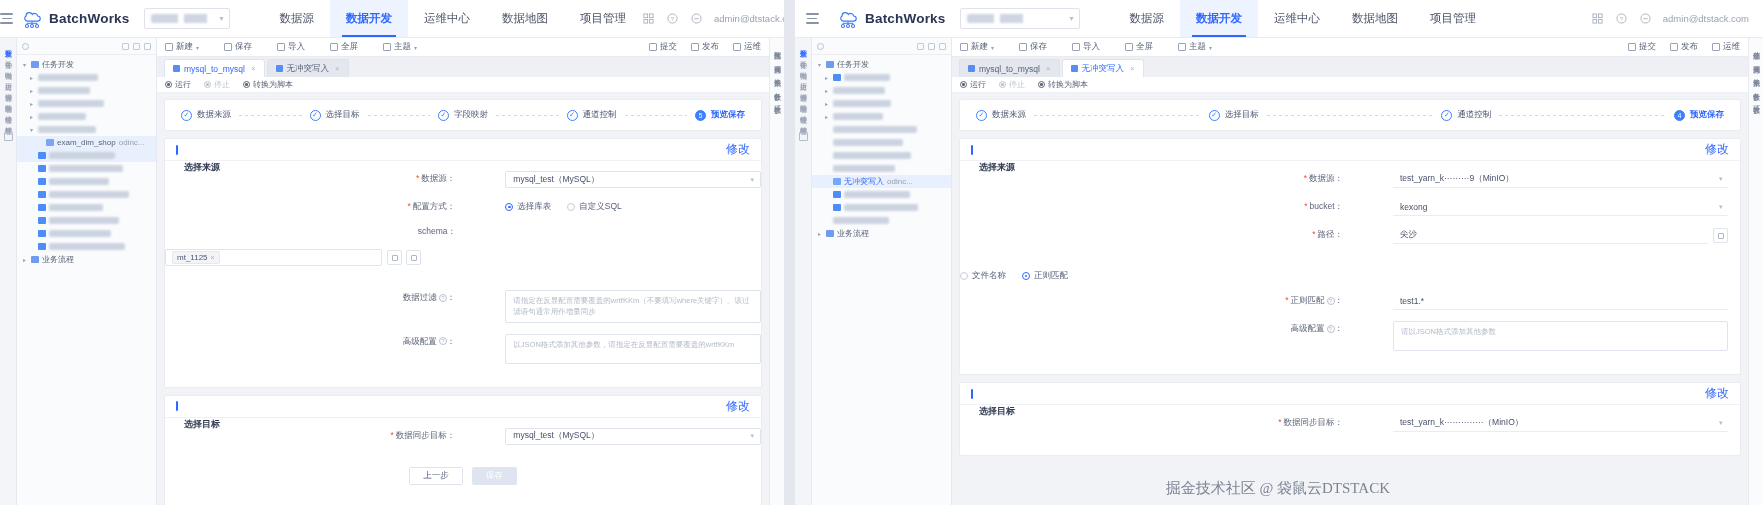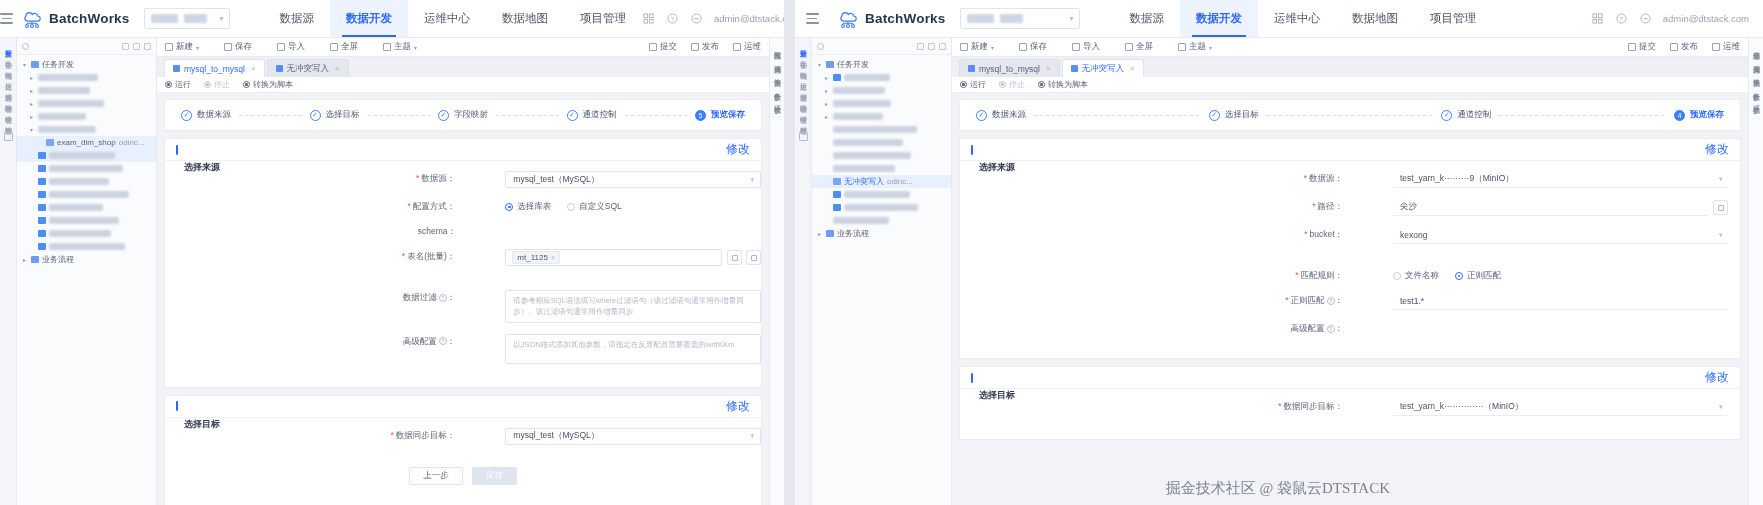--- a/index.html
+++ b/index.html
@@ -464,21 +464,20 @@
                       </span>
                   </div>
                 </div>
               </div>
 
               <div class="frow">
                 <div class="flabel"><span>schema</span>：</div>
               </div>
 
               <div class="frow">
-                <div class="flabel"><span class="req">*</span><span>表名(批量)</span>：</div>
                 <div class="fctl" style="display:flex;align-items:center">
                   <div class="tagbox" style="flex:1">
                     <span class="tag">
                         <span>mt_1125</span>
                         <span class="x">×</span>
                       </span>
                   </div>
                   <span class="suffix-btns">
                     <span class="sq">
                         <i></i>
@@ -490,21 +489,21 @@
                 </div>
               </div>
 
               <div class="frow">
                 <div class="flabel"></div>
               </div>
 
               <div class="frow">
                 <div class="flabel"><span>数据过滤</span><span class="qi">?</span>：</div>
                 <div class="fctl">
-                    <div class="ta">请参考相应SQL语法填写where过滤语句（该过滤语句通常用作增量同步）。该过滤语句通常用作增量同步</div>
+                    <div class="ta">请指定在反显配置需要覆盖的wrtfKKm（不要填写where关键字）。该过滤语句通常用作增量同步</div>
                   </div>
               </div>
 
               <div class="frow">
                 <div class="flabel"><span>高级配置</span><span class="qi">?</span>：</div>
                 <div class="fctl">
                     <div class="ta">以JSON格式添加其他参数，请指定在反显配置需要覆盖的wrtfKKm</div>
                   </div>
               </div>
 
@@ -793,49 +792,48 @@
                 <div class="flabel"><span class="req">*</span><span>数据源</span>：</div>
                 <div class="fctl">
                     <div class="inp plain">
                       <span>test_yarn_k·········9（MinIO）</span>
                       <span class="caret">▾</span>
                     </div>
                   </div>
               </div>
 
               <div class="frow">
+                <div class="flabel"><span class="req">*</span><span>bucket</span>：</div>
+                <div class="fctl">
+                    <div class="inp plain">
+                      <span>kexong</span>
+                      <span class="caret">▾</span>
+                    </div>
+                  </div>
+              </div>
+
+              <div class="frow">
                 <div class="flabel"><span class="req">*</span><span>路径</span>：</div>
                 <div class="fctl" style="display:flex;align-items:center">
                   <div class="inp plain" style="flex:1">
                       <span>尖沙</span>
                     </div>
                   <span class="suffix-btns">
                     <span class="sq">
                         <i></i>
                       </span>
                   </span>
                 </div>
               </div>
 
               <div class="frow">
-                <div class="flabel"><span class="req">*</span><span>bucket</span>：</div>
-                <div class="fctl">
-                    <div class="inp plain">
-                      <span>kexong</span>
-                      <span class="caret">▾</span>
-                    </div>
-                  </div>
-              </div>
-
-              <div class="frow">
                 <div class="flabel"></div>
               </div>
 
               <div class="frow">
-                <div class="flabel"><span class="req">*</span><span>匹配规则</span>：</div>
                 <div class="fctl">
                   <div class="radios">
                     <span class="rd">
                         <span class="dot"></span>
                         <span>文件名称</span>
                       </span>
                     <span class="rd on">
                         <span class="dot"></span>
                         <span>正则匹配</span>
                       </span>
@@ -847,20 +845,23 @@
                 <div class="flabel"><span class="req">*</span><span>正则匹配</span><span class="qi">?</span>：</div>
                 <div class="fctl">
                     <div class="inp plain">
                       <span>test1.*</span>
                     </div>
                   </div>
               </div>
 
               <div class="frow">
                 <div class="flabel"><span>高级配置</span><span class="qi">?</span>：</div>
+                <div class="fctl">
+                    <div class="ta">请以JSON格式添加其他参数</div>
+                  </div>
               </div>
 
             </div>
           </div>
 
           <div class="card">
             <div class="card-hd">
               <span class="bar"></span>
               <span class="ttl">选择目标</span>
               <span class="edit">修改</span>

